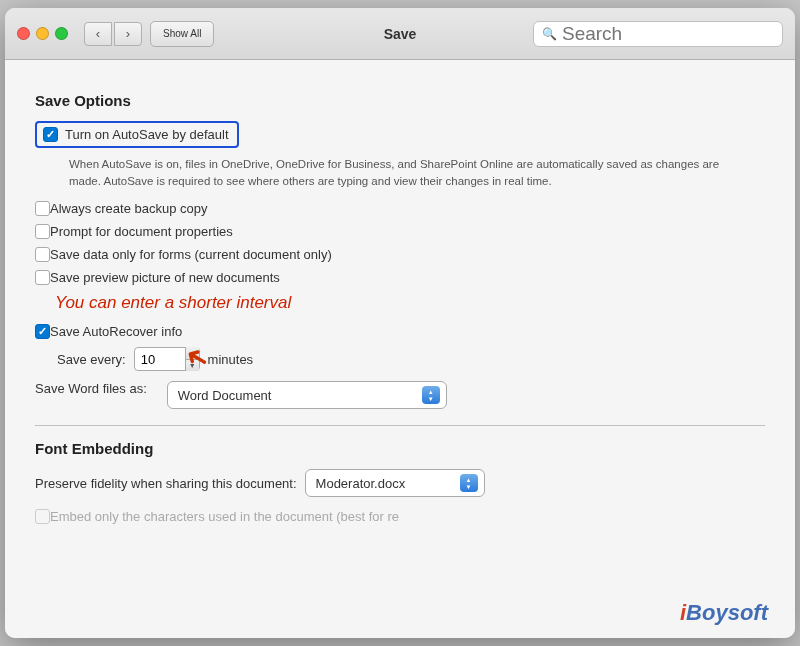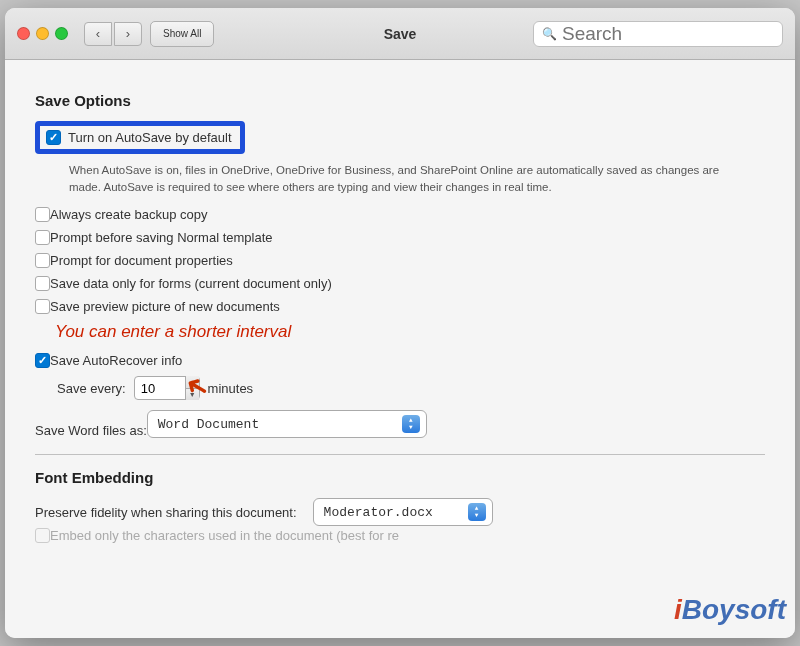--- a/index.html
+++ b/index.html
@@ -163,21 +163,21 @@
     }
     .checkbox-label {
       font-size: 13px;
       color: #333;
     }
     .checkbox-label.disabled {
       color: #aaa;
     }
     
     .autosave-row {
-      border: 5px solid #1d4ed8;
+      border: 2px solid #1d4ed8;
       border-radius: 4px;
       padding: 4px 8px 4px 6px;
       display: inline-flex;
       align-items: center;
       gap: 7px;
       margin-bottom: 8px;
     }
     .description-text {
       font-size: 11.5px;
       color: #555;
@@ -229,41 +229,40 @@
       display: flex;
       align-items: center;
       justify-content: center;
       font-size: 7px;
       color: #555;
       padding: 0 3px;
     }
     .stepper-btn:first-child { border-bottom: 1px solid #aaa; }
     .save-as-row {
       display: flex;
-      align-items: flex-end;
-      gap: 0;
+      align-items: flex-start;
+      gap: 20px;
       margin-left: 0;
       margin-bottom: 16px;
     }
     .save-as-label {
       font-size: 13px;
       color: #333;
     }
     .dropdown {
       display: flex;
       align-items: center;
       justify-content: space-between;
       background: white;
       border: 1px solid #aaa;
       border-radius: 6px;
       padding: 3px 6px 3px 10px;
       min-width: 280px;
       height: 28px;
       cursor: pointer;
-      font-family: Liberation Mono, monospace;
     }
     .dropdown-label {
       font-size: 13px;
       color: #333;
     }
     .dropdown-arrow {
       width: 18px;
       height: 18px;
       background: linear-gradient(180deg, #6faee8 0%, #2a7adc 100%);
       border-radius: 4px;
@@ -290,31 +289,31 @@
       border-top: 1px solid #c0c0c0;
       margin: 4px 0 14px 0;
     }
     
     .font-section {
       margin-top: 6px;
     }
     .preserve-fidelity-row {
       display: flex;
       align-items: center;
-      gap: 16px;
-      margin-bottom: 2px;
+      gap: 8px;
+      margin-bottom: 12px;
       font-size: 13px;
       color: #333;
     }
     
     .watermark {
       position: fixed;
       bottom: 20px;
-      right: 14px;
-      font-size: 28px;
+      right: 32px;
+      font-size: 22px;
       font-weight: 700;
       font-style: italic;
       color: #2255aa;
       opacity: 0.85;
       pointer-events: none;
       z-index: 999;
     }
     .watermark span.i-letter {
       color: #cc2200;
     }
@@ -353,26 +352,20 @@
       <span class="checkbox-label">Turn on AutoSave by default</span>
     </div>
 
     <p class="description-text">When AutoSave is on, files in OneDrive, OneDrive for Business, and SharePoint Online are automatically saved as changes are made. AutoSave is required to see where others are typing and view their changes in real time.</p>
 
     
     <div class="option-row">
       <label class="checkbox-container">
         <div class="checkbox"></div>
         <span class="checkbox-label">Always create backup copy</span>
-      </label>
-    </div>
-    <div class="option-row">
-      <label class="checkbox-container">
-        <div class="checkbox"></div>
-        <span class="checkbox-label">Prompt before saving Normal template</span>
       </label>
     </div>
     <div class="option-row">
       <label class="checkbox-container">
         <div class="checkbox"></div>
         <span class="checkbox-label">Prompt for document properties</span>
       </label>
     </div>
     <div class="option-row">
       <label class="checkbox-container">

